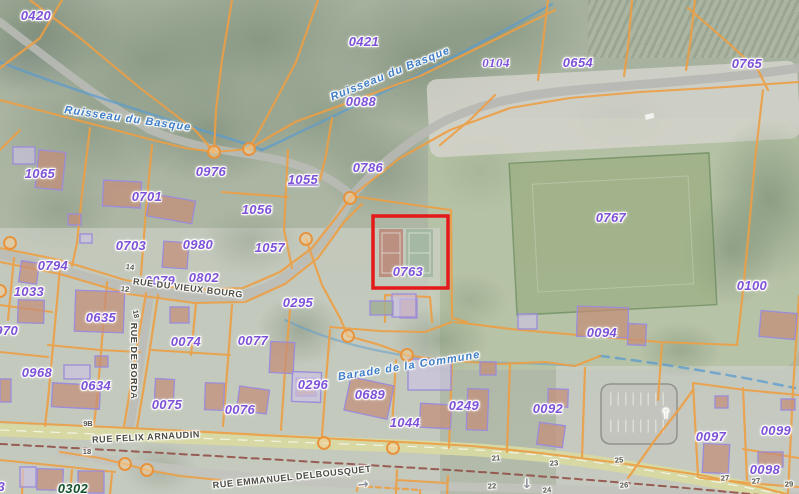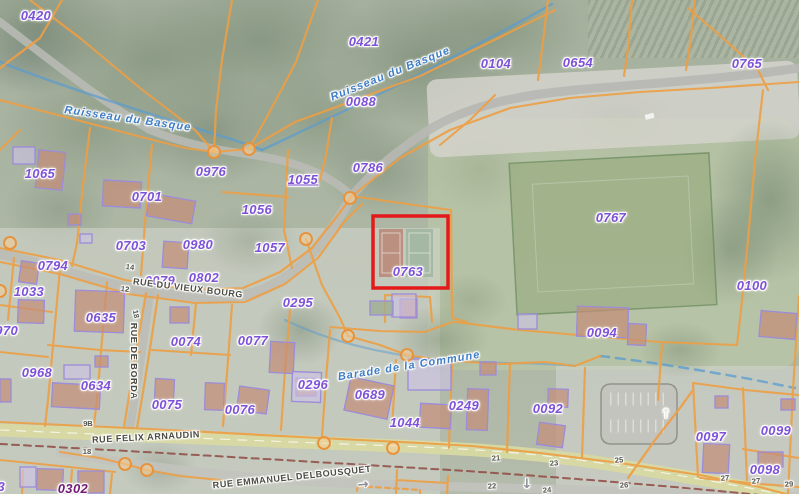--- a/index.html
+++ b/index.html
@@ -233,21 +233,21 @@
       <circle cx="10" cy="243" r="6"></circle>
         <circle cx="0" cy="291" r="6"></circle>
     </g>
 
     <rect x="373" y="216" width="75" height="72" fill="none" stroke="#E41A1A" stroke-width="3.5"></rect>
   </svg>
 
   <div id="labels">
       <span class="lbl lbl-parcel" style="left: 36px; top: 15px; color: rgb(126, 82, 216); transform: translate(-50%, -50%) rotate(0deg);">0420</span>
       <span class="lbl lbl-parcel" style="left: 364px; top: 41px; color: rgb(126, 82, 216); transform: translate(-50%, -50%) rotate(0deg);">0421</span>
-      <span class="lbl lbl-parcel" style="left: 496px; top: 63px; color: rgb(126, 82, 216); transform: translate(-50%, -50%) rotate(0deg);">0104</span>
+      <span class="lbl lbl-parcel" style="left: 496px; top: 63px; color: rgb(126, 82, 216); transform: translate(-50%, -50%) rotate(0deg); font-family: Liberation Serif, serif;">0104</span>
       <span class="lbl lbl-parcel" style="left: 578px; top: 62px; color: rgb(126, 82, 216); transform: translate(-50%, -50%) rotate(0deg);">0654</span>
       <span class="lbl lbl-parcel" style="left: 747px; top: 63px; color: rgb(126, 82, 216); transform: translate(-50%, -50%) rotate(0deg);">0765</span>
       <span class="lbl lbl-parcel" style="left: 361px; top: 101px; color: rgb(126, 82, 216); transform: translate(-50%, -50%) rotate(0deg);">0088</span>
       <span class="lbl lbl-parcel" style="left: 40px; top: 173px; color: rgb(126, 82, 216); transform: translate(-50%, -50%) rotate(0deg);">1065</span>
       <span class="lbl lbl-parcel" style="left: 201px; top: 171px; color: rgb(126, 82, 216); transform: translate(-50%, -50%) rotate(0deg); padding-left: 20px;">0976</span>
       <span class="lbl lbl-parcel" style="left: 303px; top: 179px; color: rgb(126, 82, 216); transform: translate(-50%, -50%) rotate(0deg); text-decoration: underline;">1055</span>
       <span class="lbl lbl-parcel" style="left: 368px; top: 167px; color: rgb(126, 82, 216); transform: translate(-50%, -50%) rotate(0deg);">0786</span>
       <span class="lbl lbl-parcel" style="left: 147px; top: 196px; color: rgb(126, 82, 216); transform: translate(-50%, -50%) rotate(0deg); text-align: right;">0701</span>
       <span class="lbl lbl-parcel" style="left: 257px; top: 209px; color: rgb(126, 82, 216); transform: translate(-50%, -50%) rotate(0deg);">1056</span>
       <span class="lbl lbl-parcel" style="left: 131px; top: 245px; color: rgb(126, 82, 216); transform: translate(-50%, -50%) rotate(0deg);">0703</span>
@@ -272,21 +272,21 @@
       <span class="lbl lbl-parcel" style="left: 370px; top: 394px; color: rgb(126, 82, 216); transform: translate(-50%, -50%) rotate(0deg); text-align: right;">0689</span>
       <span class="lbl lbl-parcel" style="left: 167px; top: 404px; color: rgb(126, 82, 216); transform: translate(-50%, -50%) rotate(0deg);">0075</span>
       <span class="lbl lbl-parcel" style="left: 240px; top: 409px; color: rgb(126, 82, 216); transform: translate(-50%, -50%) rotate(0deg);">0076</span>
       <span class="lbl lbl-parcel" style="left: 405px; top: 422px; color: rgb(126, 82, 216); transform: translate(-50%, -50%) rotate(0deg);">1044</span>
       <span class="lbl lbl-parcel" style="left: 464px; top: 405px; color: rgb(126, 82, 216); transform: translate(-50%, -50%) rotate(0deg);">0249</span>
       <span class="lbl lbl-parcel" style="left: 548px; top: 408px; color: rgb(126, 82, 216); transform: translate(-50%, -50%) rotate(0deg);">0092</span>
       <span class="lbl lbl-parcel" style="left: 711px; top: 436px; color: rgb(126, 82, 216); transform: translate(-50%, -50%) rotate(0deg);">0097</span>
       <span class="lbl lbl-parcel" style="left: 776px; top: 430px; color: rgb(126, 82, 216); transform: translate(-50%, -50%) rotate(0deg);">0099</span>
       <span class="lbl lbl-parcel" style="left: 765px; top: 469px; color: rgb(126, 82, 216); transform: translate(-50%, -50%) rotate(0deg);">0098</span>
       <span class="lbl lbl-parcel" style="left: -10px; top: 486px; color: rgb(126, 82, 216); transform: translate(-50%, -50%) rotate(0deg);">0303</span>
-      <span class="lbl lbl-parcel" style="left: 64px; top: 488px; color: #701a75; transform: translate(-50%, -50%) rotate(0deg); padding-left: 18px;">0302</span>
+      <span class="lbl lbl-parcel" style="left: 64px; top: 488px; color: #14532d; transform: translate(-50%, -50%) rotate(0deg); padding-left: 18px;">0302</span>
       <span class="lbl lbl-street" style="left: 188px; top: 288px; color: rgb(76, 76, 68); transform: translate(-50%, -50%) rotate(7deg);">RUE DU VIEUX BOURG</span>
       <span class="lbl lbl-street" style="left: 134px; top: 361px; color: rgb(76, 76, 68); transform: translate(-50%, -50%) rotate(90deg);">RUE DE BORDA</span>
       <span class="lbl lbl-street" style="left: 146px; top: 437px; color: rgb(76, 76, 68); transform: translate(-50%, -50%) rotate(-3deg);">RUE FELIX ARNAUDIN</span>
       <span class="lbl lbl-street" style="left: 292px; top: 477px; color: rgb(76, 76, 68); transform: translate(-50%, -50%) rotate(-6deg);">RUE EMMANUEL DELBOUSQUET</span>
       <span class="lbl lbl-water" style="left: 128px; top: 118px; color: rgb(63, 126, 198); transform: translate(-50%, -50%) rotate(8deg);">Ruisseau du Basque</span>
       <span class="lbl lbl-water" style="left: 390px; top: 73px; color: rgb(63, 126, 198); transform: translate(-50%, -50%) rotate(-22deg);">Ruisseau du Basque</span>
       <span class="lbl lbl-water" style="left: 409px; top: 365px; color: rgb(63, 126, 198); transform: translate(-50%, -50%) rotate(-9deg);">Barade de la Commune</span>
       <span class="lbl lbl-house" style="left: 130px; top: 267px; color: rgb(85, 86, 78); transform: translate(-50%, -50%) rotate(8deg);">14</span>
       <span class="lbl lbl-house" style="left: 125px; top: 289px; color: rgb(85, 86, 78); transform: translate(-50%, -50%) rotate(8deg);">12</span>
       <span class="lbl lbl-house" style="left: 136px; top: 314px; color: rgb(85, 86, 78); transform: translate(-50%, -50%) rotate(78deg);">18</span>

